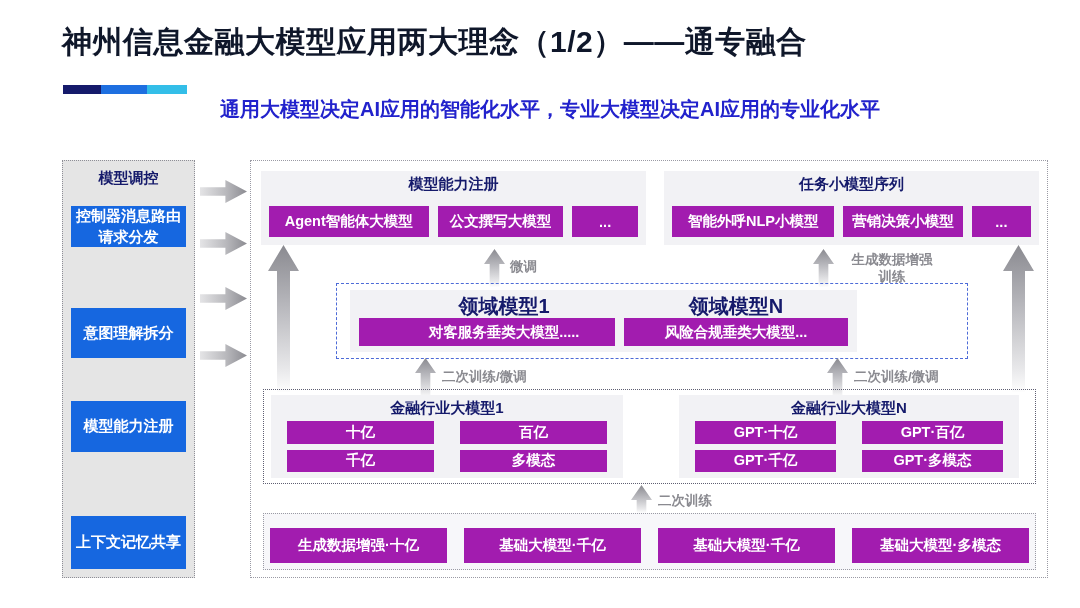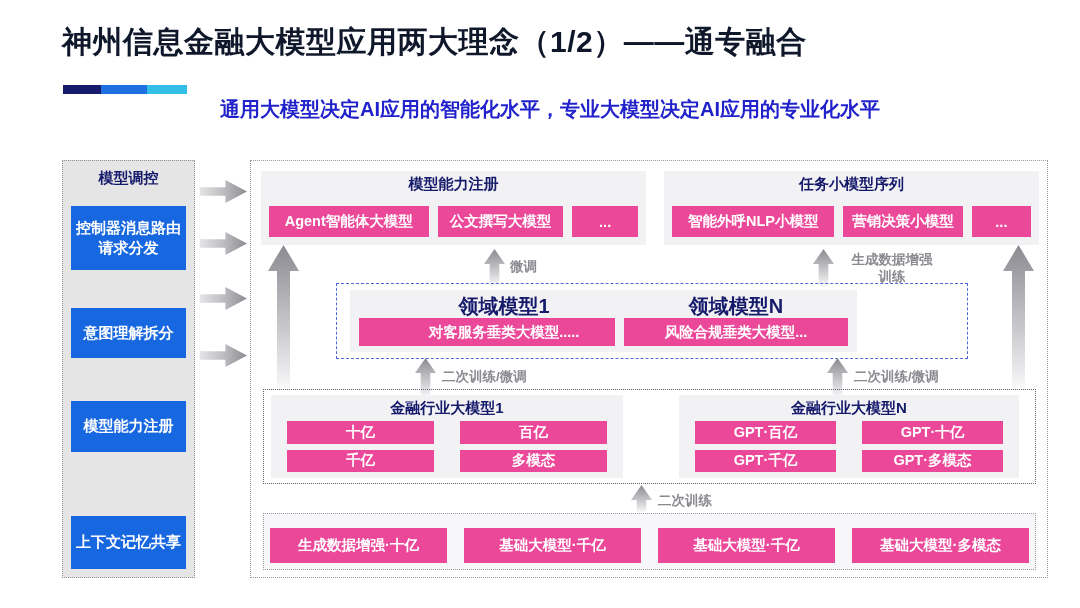--- a/index.html
+++ b/index.html
@@ -23,39 +23,39 @@
   .logo-cn{color:#3A4350;font-weight:bold;font-size:13px;letter-spacing:3px;margin-top:3px;}
 
   
   .sidebar{position:absolute;left:62px;top:160px;width:133px;height:418px;
            border:1.5px dotted #8e8e96;background:#e5e5e5;box-sizing:border-box;}
   .sidebar-title{position:absolute;left:0;right:0;top:8px;text-align:center;
                  font-size:15px;font-weight:bold;color:#151A6B;}
   .sb-box{position:absolute;left:8px;right:8px;background:#1667E0;color:#ffffff;
           font-size:15px;font-weight:bold;display:flex;align-items:center;justify-content:center;
           text-align:center;line-height:1.35;padding:0 4px;box-sizing:border-box;}
-  .sb1{top:45px;height:64px;}
+  .sb1{top:45px;height:41px;}
   .sb2{top:147px;height:50px;}
   .sb3{top:240px;height:51px;}
   .sb4{top:335px;height:53px;margin-top:20px;}
 
   
   .rarrow{position:absolute;left:200px;width:47px;height:27px;
           background:linear-gradient(to right,#e4e4e6 0%,#b9b9bd 55%,#8b8b91 100%);
           clip-path:polygon(0 34%,54% 34%,54% 7%,100% 50%,54% 93%,54% 66%,0 66%);}
   .ra1{top:178px;} .ra2{top:230px;} .ra3{top:285px;} .ra4{top:342px;}
 
   
   .main{position:absolute;left:250px;top:160px;width:798px;height:418px;
         border:1.5px dotted #9a9aa4;background:#ffffff;box-sizing:border-box;}
 
   .panel{position:absolute;background:#F2F2F5;}
   .ptitle{position:absolute;left:0;right:0;top:4px;text-align:center;
           font-size:15px;font-weight:bold;color:#151A6B;white-space:nowrap;}
-  .bluebox{background:#ec4899;color:#ffffff;font-weight:bold;display:flex;
+  .bluebox{background:#a21caf;color:#ffffff;font-weight:bold;display:flex;
            align-items:center;justify-content:center;text-align:right;
            font-size:14.5px;white-space:nowrap;}
 
   
   .p-task-large{left:10px;top:10px;width:385px;height:74px;}
   .p-task-small{left:413px;top:10px;width:375px;height:74px;}
   .taskrow{position:absolute;left:8px;right:8px;bottom:8px;height:31px;display:flex;gap:9px;}
   .taskrow .bluebox{height:31px;}
 
   
@@ -172,22 +172,22 @@
       <div class="indgrid">
         <div class="bluebox">十亿</div>
         <div class="bluebox">百亿</div>
         <div class="bluebox">千亿</div>
         <div class="bluebox">多模态</div>
       </div>
     </div>
     <div class="panel p-indN">
       <div class="ptitle">金融行业大模型N</div>
       <div class="indgrid">
+        <div class="bluebox">GPT·十亿</div>
         <div class="bluebox">GPT·百亿</div>
-        <div class="bluebox">GPT·十亿</div>
         <div class="bluebox">GPT·千亿</div>
         <div class="bluebox">GPT·多模态</div>
       </div>
     </div>
 
     <div class="uparrow up-small" style="left:380px;top:324px;height:28px;"></div>
     <div class="glabel" style="left:407px;top:331px;">二次训练</div>
 
     <div class="basebox">
       <div class="baserow">

